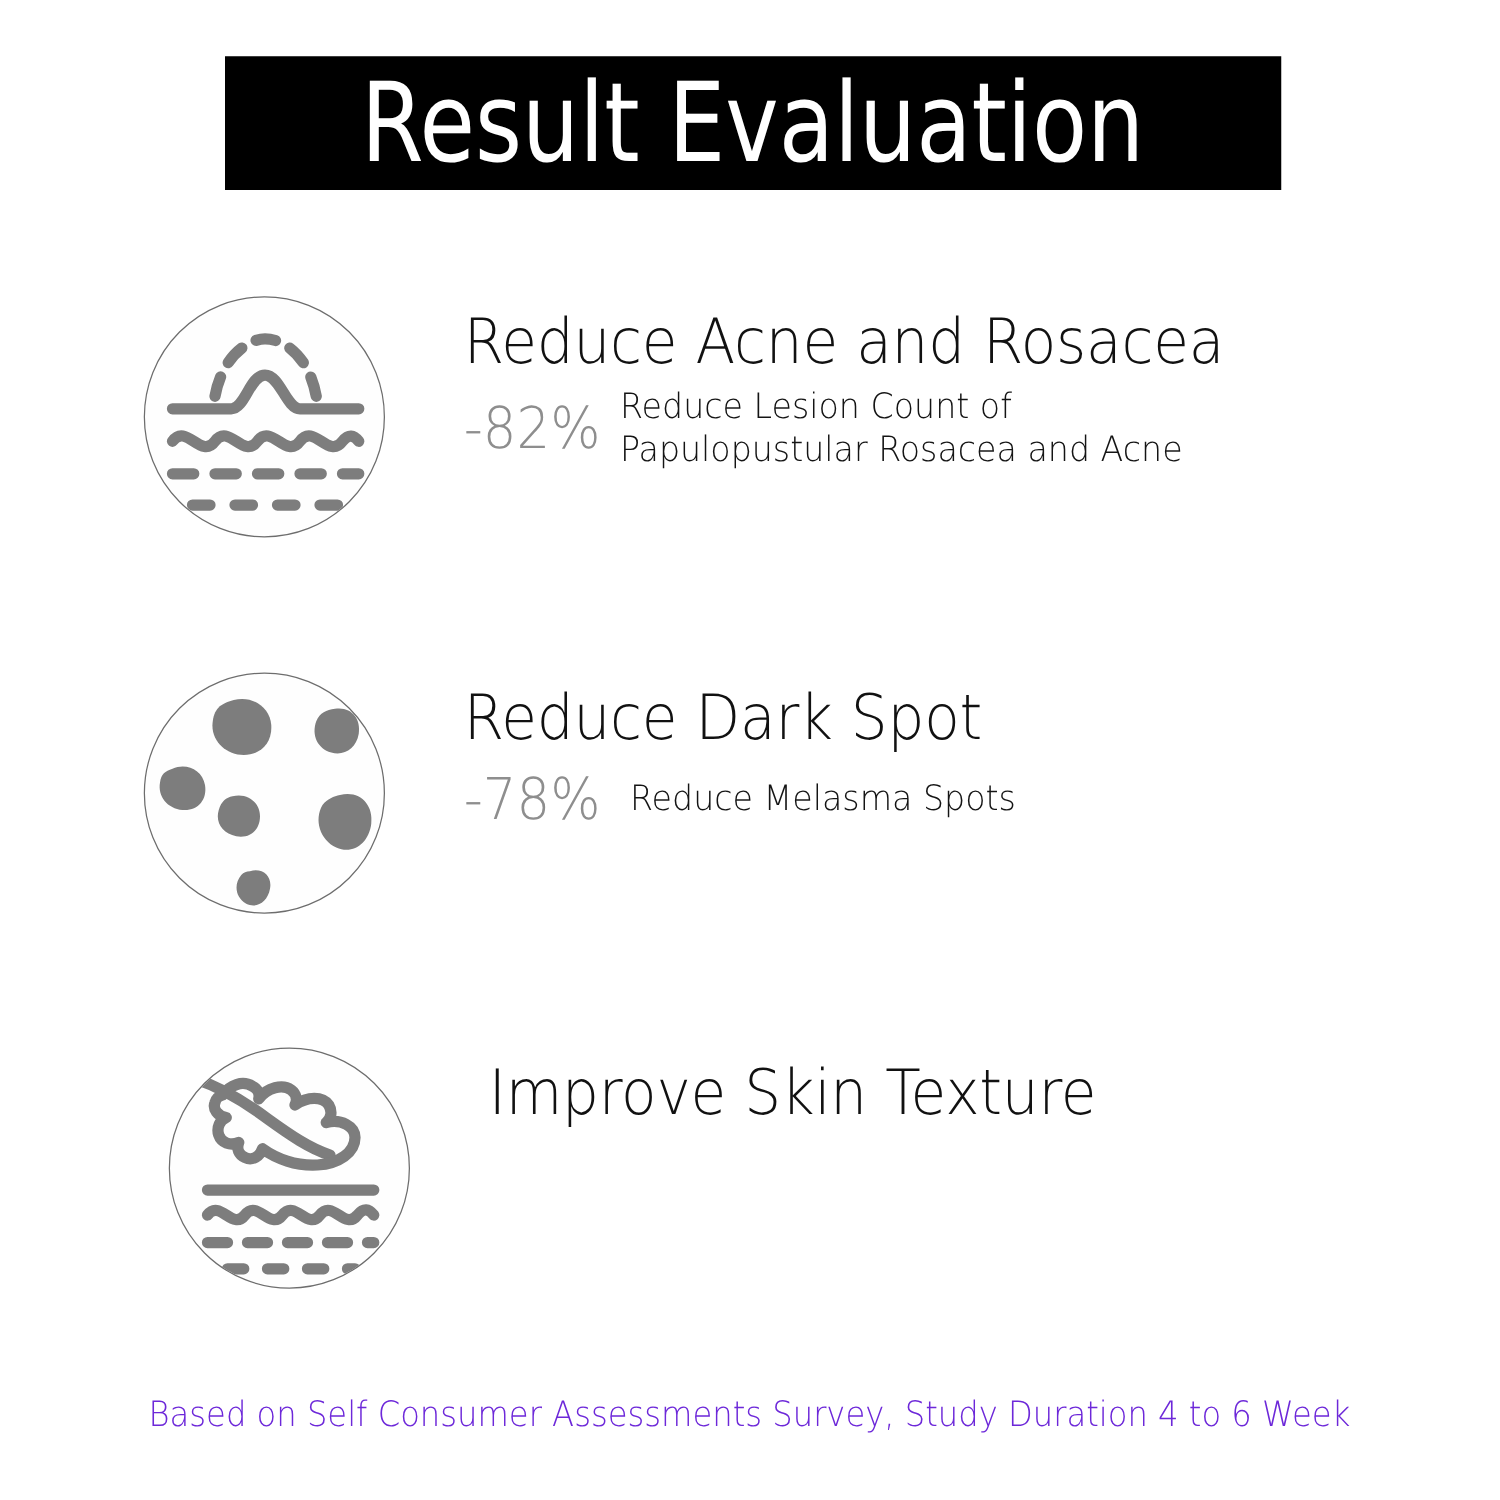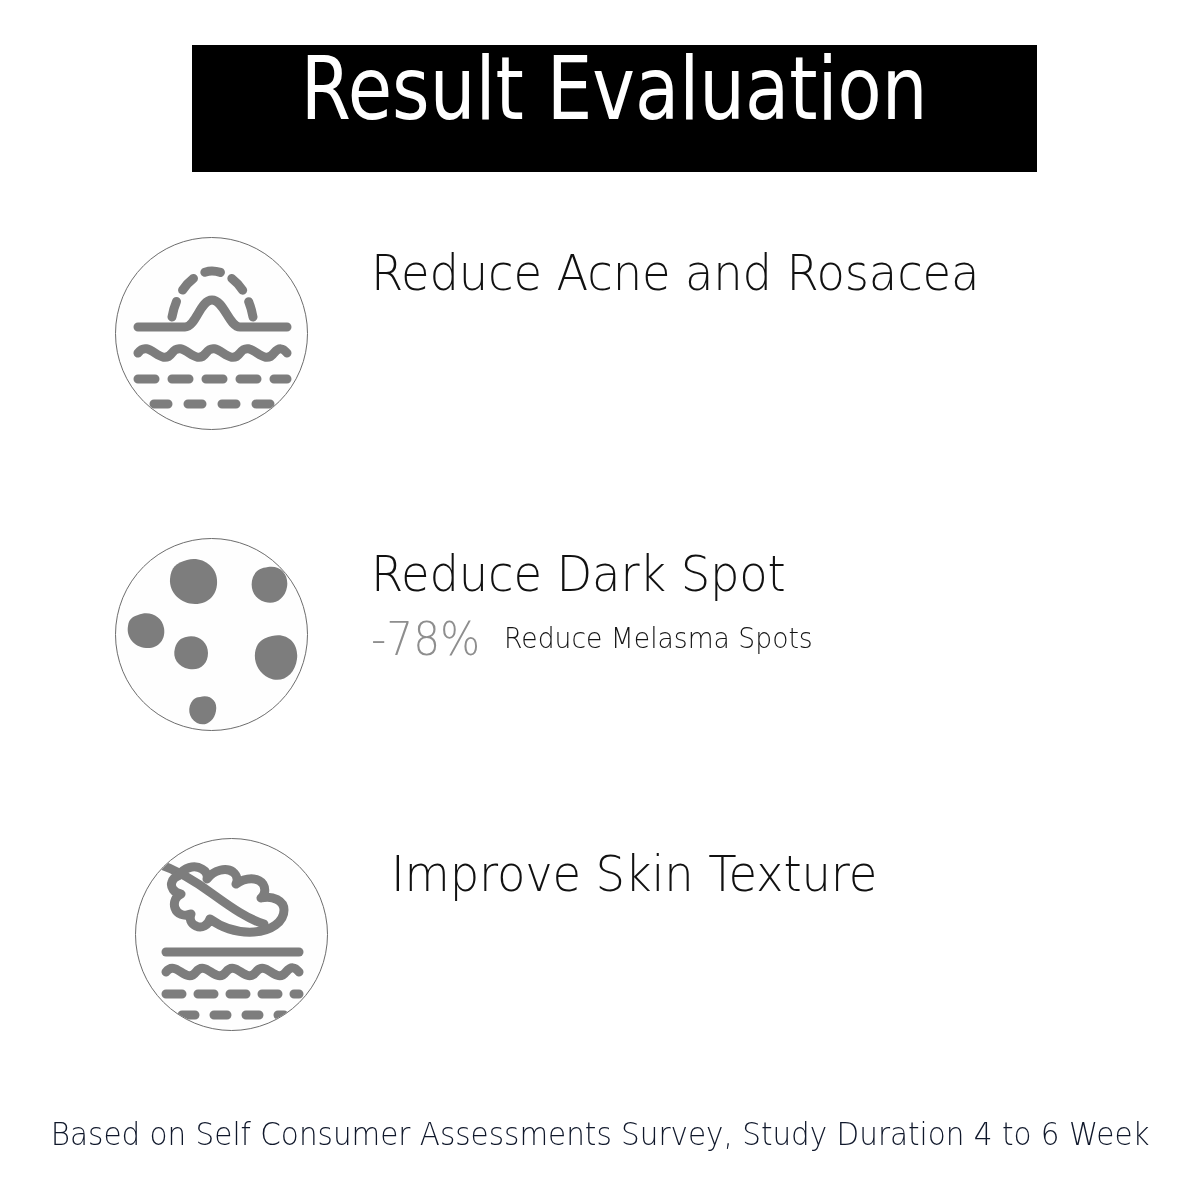--- a/index.html
+++ b/index.html
@@ -16,27 +16,27 @@
   .page {
     position: relative;
     width: 1200px;
     height: 1200px;
     background: #ffffff;
   }
 
   
   .title-banner {
     position: absolute;
-    left: 192px;
+    left: 180px;
     top: 45px;
     width: 845px;
-    height: 127px;
+    height: 107px;
     background: #000000;
     display: flex;
-    align-items: flex-start;
+    align-items: center;
     justify-content: center;
   }
   .title-text {
     color: #ffffff;
     font-family: "DejaVu Sans", sans-serif;
     font-size: 88px;
     font-weight: 400;
     letter-spacing: 0px;
     line-height: 1;
     transform: scaleX(0.82);
@@ -128,23 +128,23 @@
   #row-2 .stat-desc { max-width: 430px; }
 
   
   .footer-note {
     position: absolute;
     left: 0;
     top: 1115px;
     width: 1200px;
     text-align: center;
     font-family: "DejaVu Sans", sans-serif;
-    font-size: 32px;
-    font-weight: 300;
-    color: #0f172a;
+    font-size: 28px;
+    font-weight: 300;
+    color: #6d28d9;
   }
   .footer-note span {
     display: inline-block;
     transform: scaleX(0.92);
   }
 </style>
 </head>
 <body>
 
 <div class="page">
@@ -167,20 +167,24 @@
                    C163 109, 167 110, 171 115"></path>
 
           <path d="M22 141 L171 141" stroke-dasharray="17 17"></path>
 
           <path d="M38 166 L156 166" stroke-dasharray="14 20"></path>
         </g>
       </svg>
     </div>
     <div class="text-col">
       <div class="feature-heading">Reduce Acne and Rosacea</div>
+      <div class="stat-line">
+        <div class="stat-pct">-82%</div>
+        <div class="stat-desc">Reduce Lesion Count of Papulopustular Rosacea and Acne</div>
+      </div>
     </div>
   </div>
 
   <div class="feature-row" id="row-1">
     <div class="icon-circle">
       <svg viewBox="0 0 193 193" xmlns="http://www.w3.org/2000/svg">
         <g fill="#7d7d7d">
           <path d="M71 21 C86 17, 100 27, 101 41 C102 55, 93 65, 79 65
                    C65 65, 53 54, 54 40 C55 28, 60 24, 71 21 Z"></path>
           <path d="M152 28 C165 26, 173 36, 171 48 C169 60, 159 66, 149 63

